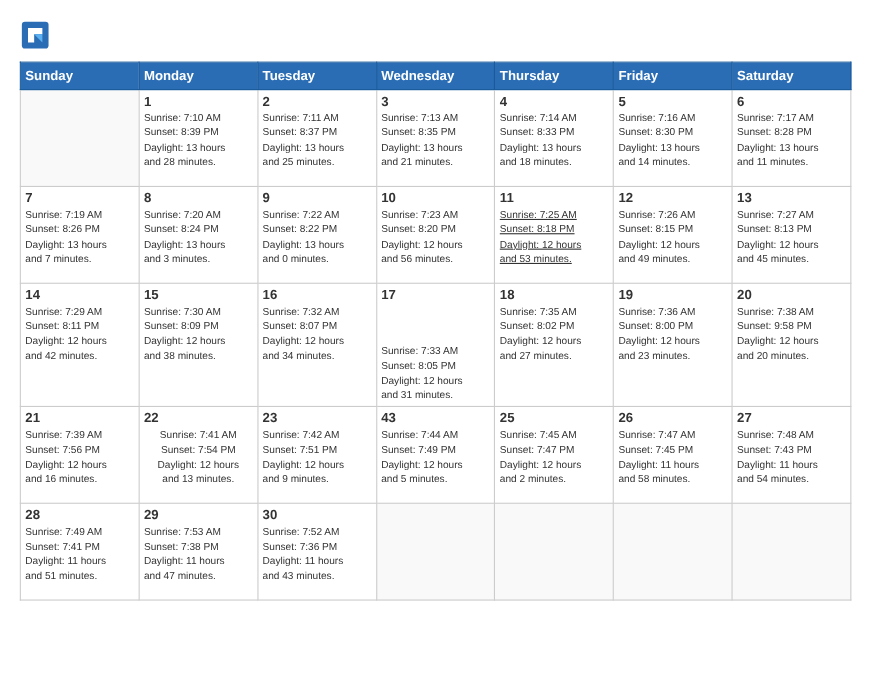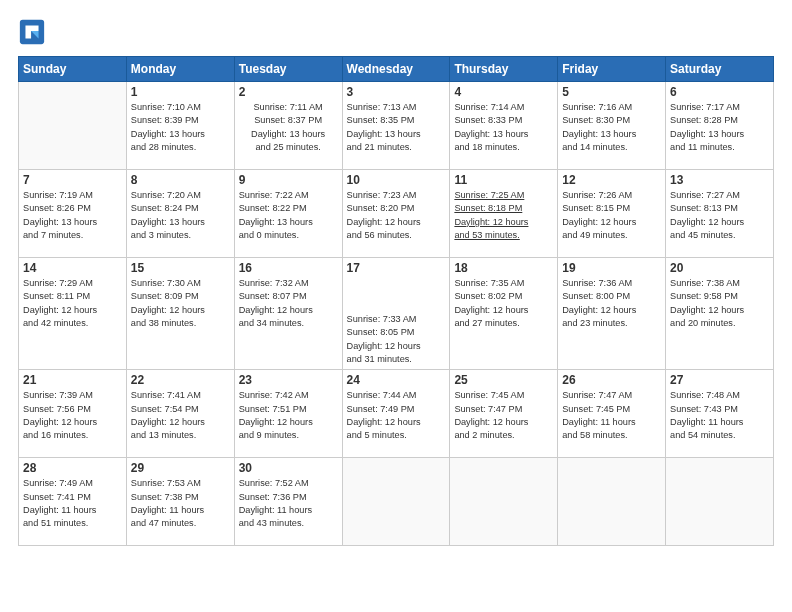--- a/index.html
+++ b/index.html
@@ -137,21 +137,21 @@
           <td class="empty"></td>
           <td>
             <span class="day-number">1</span>
             <div class="day-info" style="white-space: pre-line;">Sunrise: 7:10 AM
 Sunset: 8:39 PM
 Daylight: 13 hours
 and 28 minutes.</div>
           </td>
           <td>
             <span class="day-number">2</span>
-            <div class="day-info" style="white-space: pre-line; text-align: center;">Sunrise: 7:11 AM
+            <div class="day-info" style="white-space: pre-line;">Sunrise: 7:11 AM
 Sunset: 8:37 PM
 Daylight: 13 hours
 and 25 minutes.</div>
           </td>
           <td>
             <span class="day-number">3</span>
             <div class="day-info" style="white-space: pre-line;">Sunrise: 7:13 AM
 Sunset: 8:35 PM
 Daylight: 13 hours
 and 21 minutes.</div>
@@ -283,34 +283,34 @@
         <tr>
           <td>
             <span class="day-number">21</span>
             <div class="day-info" style="white-space: pre-line;">Sunrise: 7:39 AM
 Sunset: 7:56 PM
 Daylight: 12 hours
 and 16 minutes.</div>
           </td>
           <td>
             <span class="day-number">22</span>
-            <div class="day-info" style="white-space: pre-line;">Sunrise: 7:41 AM
+            <div class="day-info" style="white-space: pre-line; text-align: center;">Sunrise: 7:41 AM
 Sunset: 7:54 PM
 Daylight: 12 hours
 and 13 minutes.</div>
           </td>
           <td>
             <span class="day-number">23</span>
             <div class="day-info" style="white-space: pre-line;">Sunrise: 7:42 AM
 Sunset: 7:51 PM
 Daylight: 12 hours
 and 9 minutes.</div>
           </td>
           <td>
-            <span class="day-number">24</span>
+            <span class="day-number">43</span>
             <div class="day-info" style="white-space: pre-line;">Sunrise: 7:44 AM
 Sunset: 7:49 PM
 Daylight: 12 hours
 and 5 minutes.</div>
           </td>
           <td>
             <span class="day-number">25</span>
             <div class="day-info" style="white-space: pre-line;">Sunrise: 7:45 AM
 Sunset: 7:47 PM
 Daylight: 12 hours

